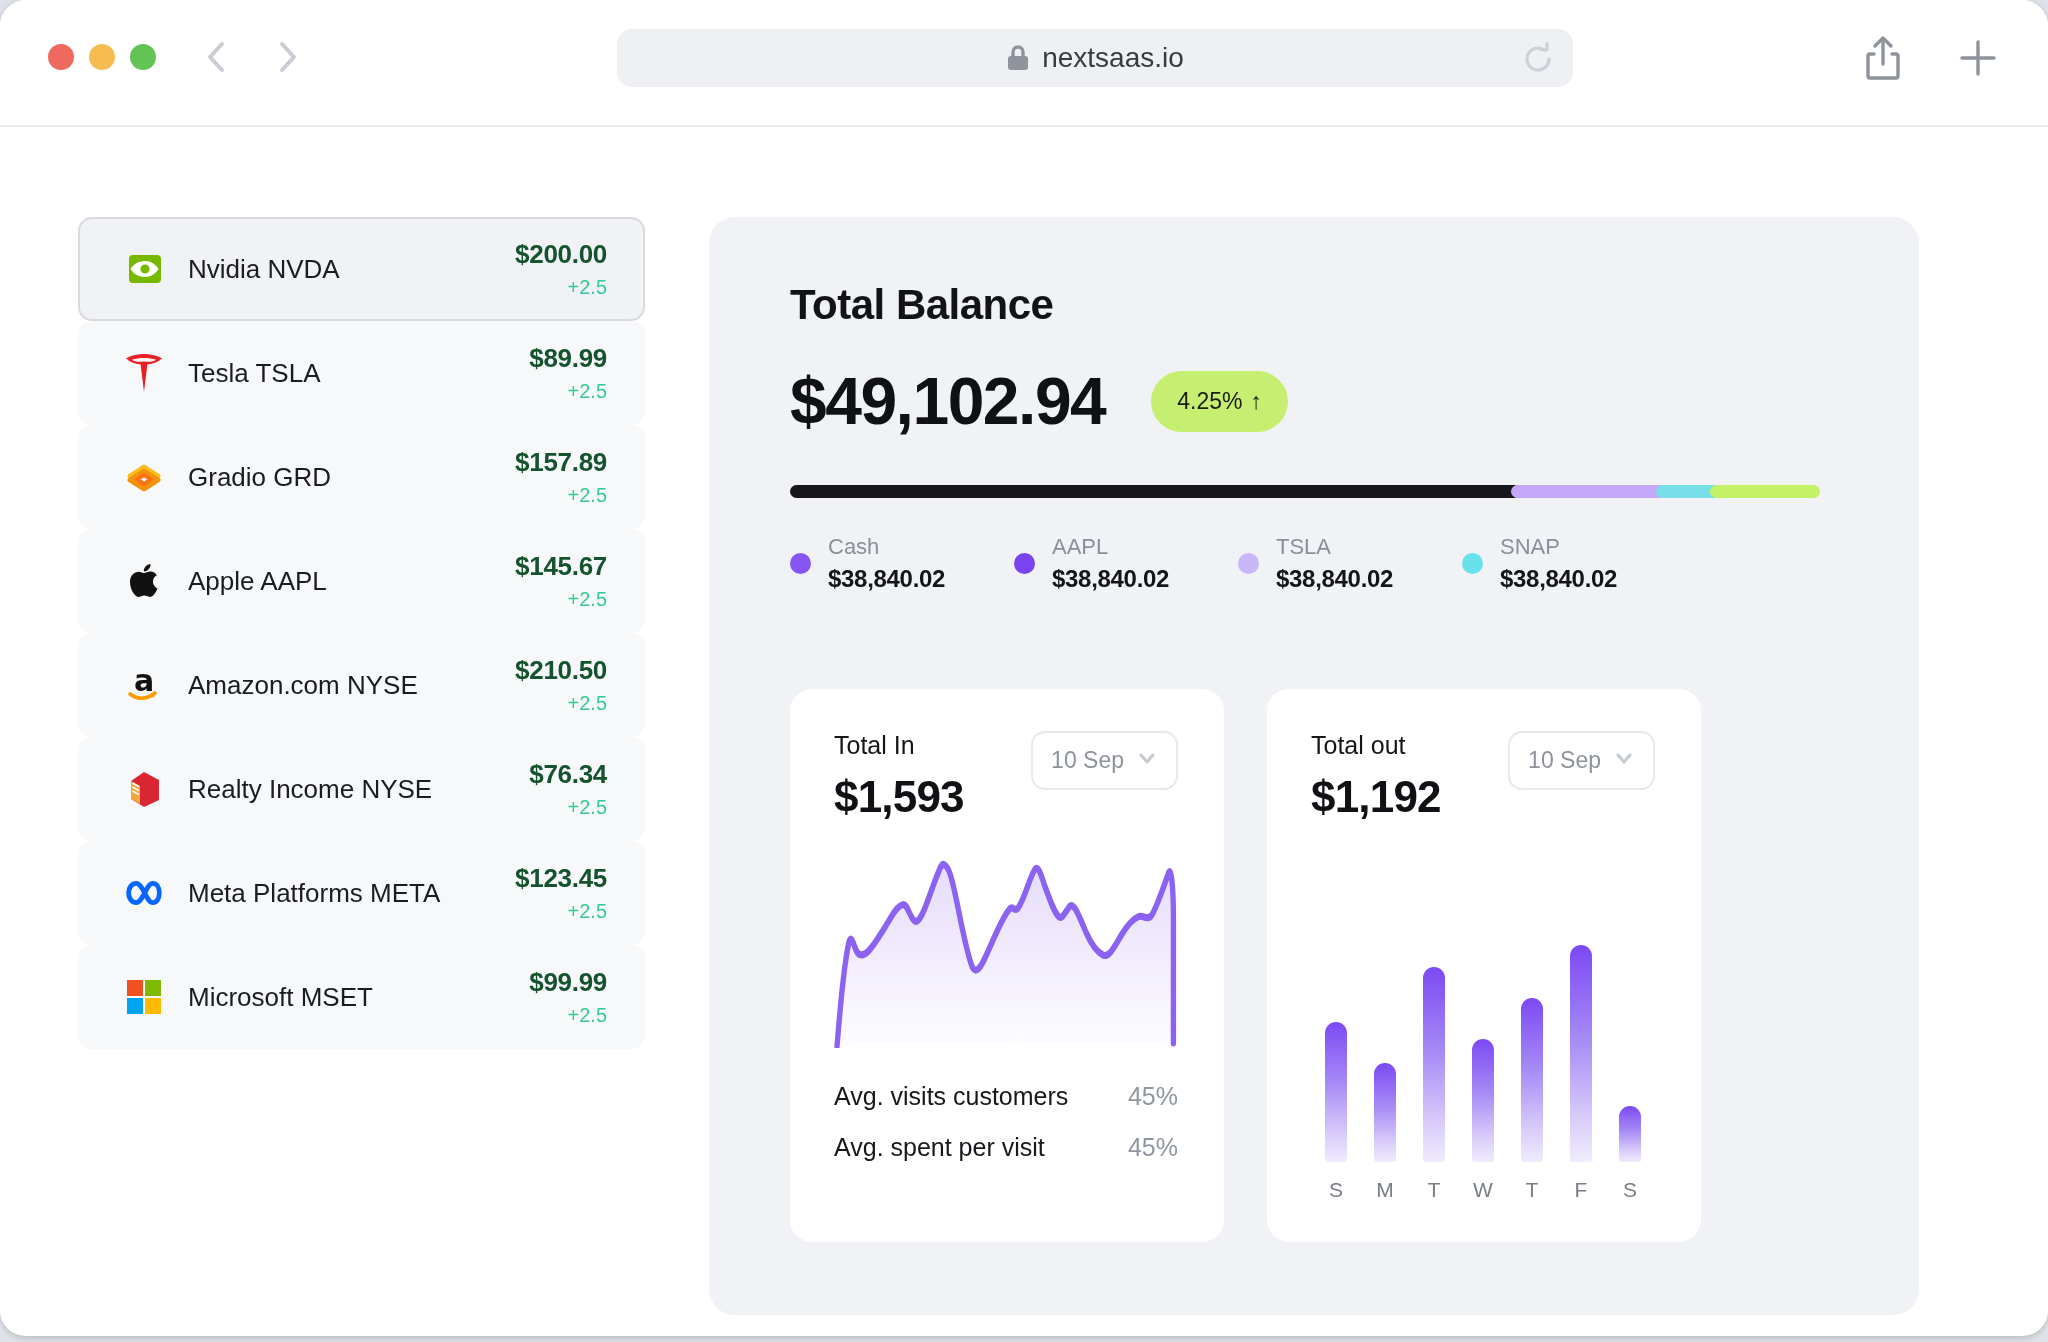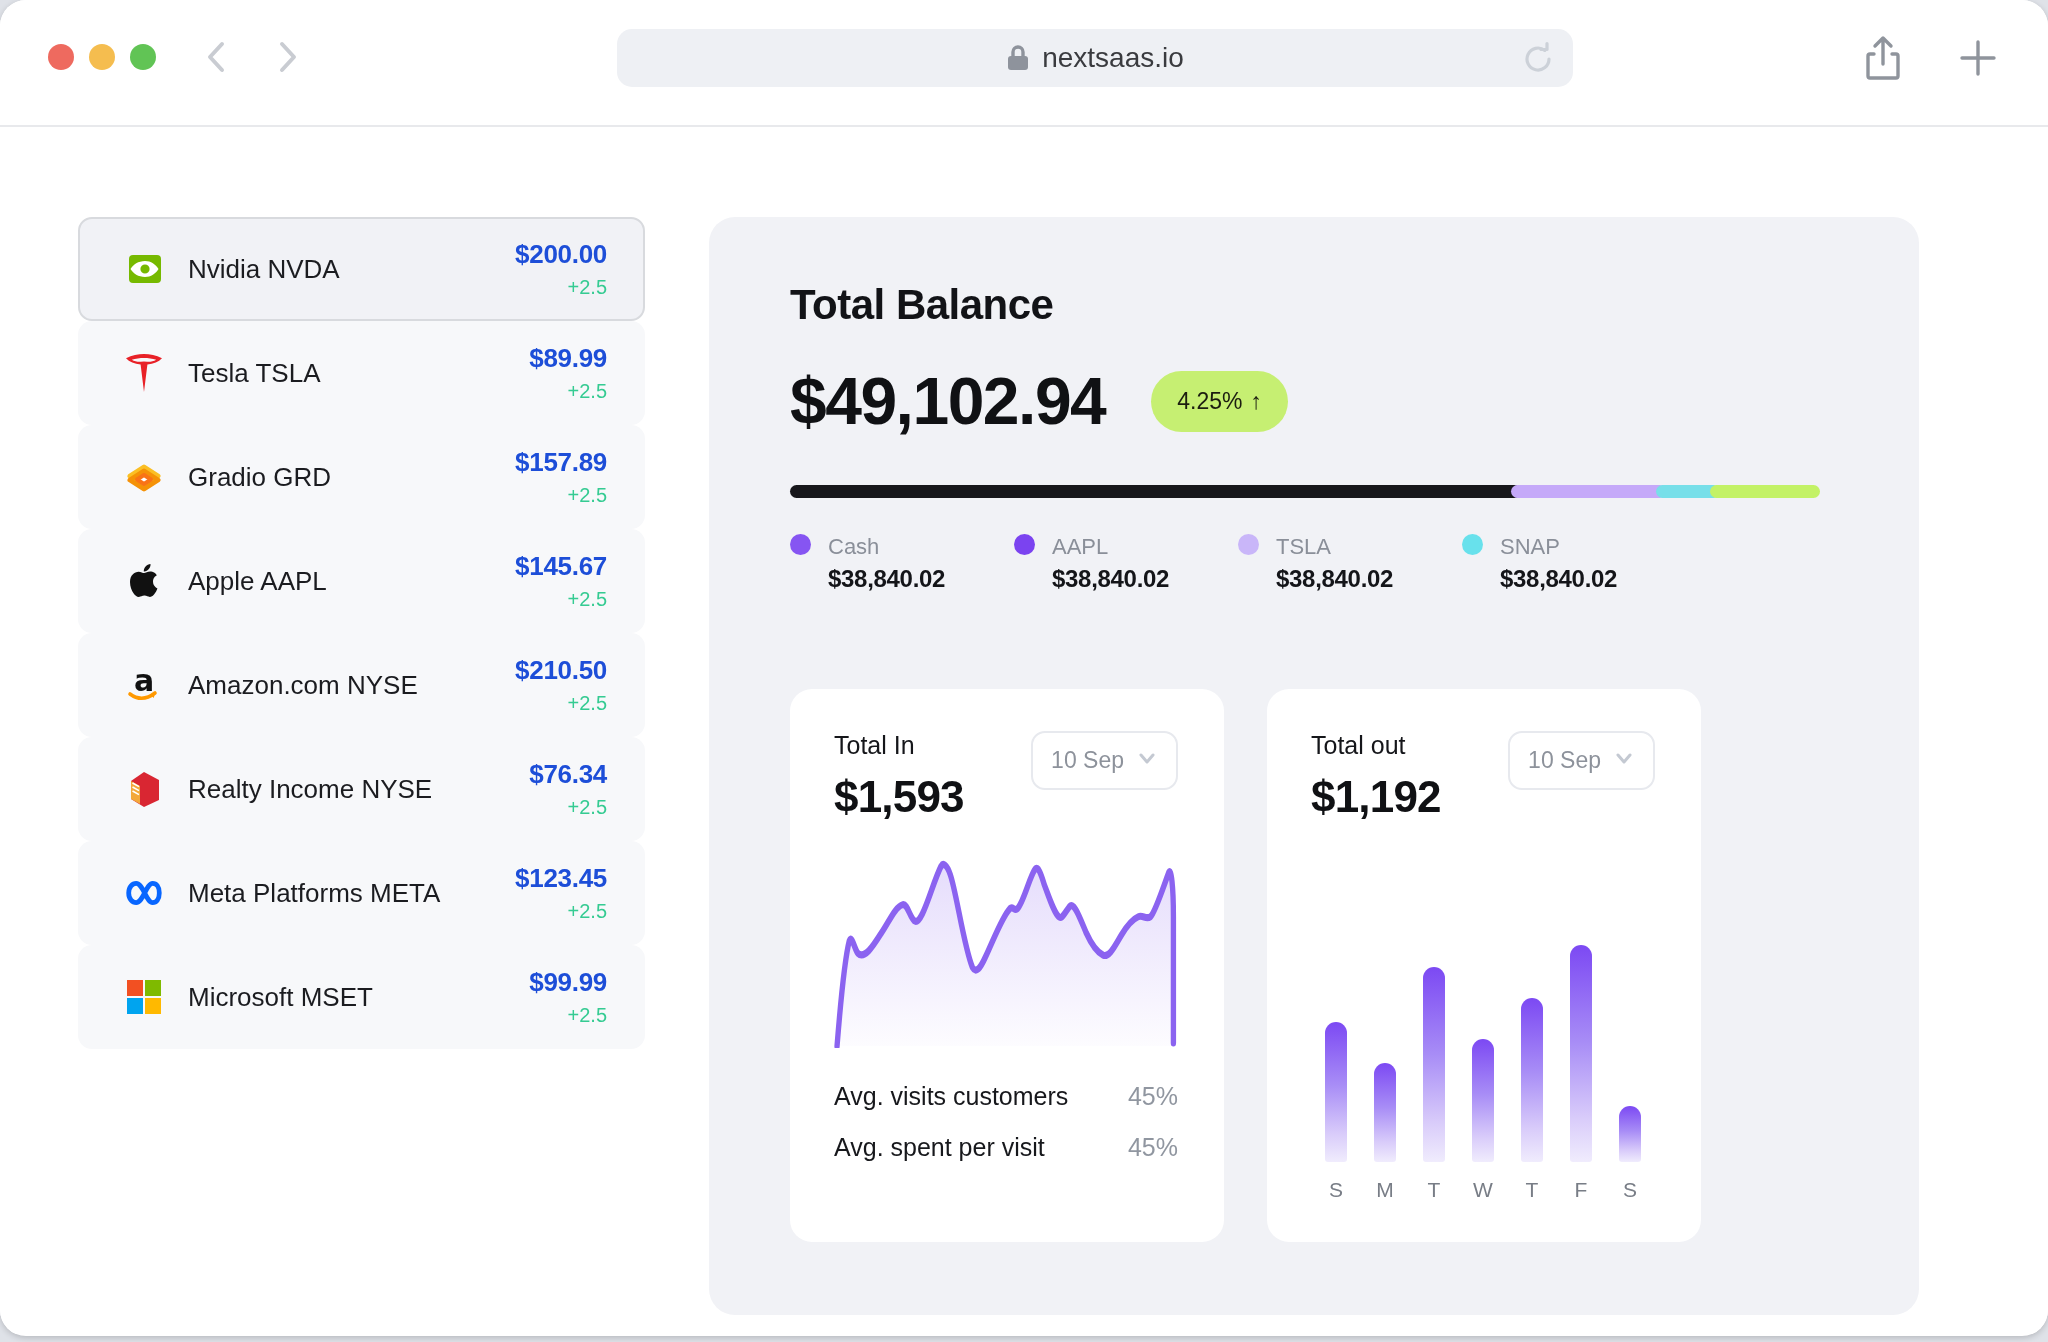--- a/index.html
+++ b/index.html
@@ -22,36 +22,36 @@
   
   .content { position:relative; width:100%; height:1207px; background:#fff; }
 
   
   .stock-list { position:absolute; left:78px; top:90px; width:567px; display:flex; flex-direction:column; }
   .stock-row { height:104px; background:#f7f8fa; border:2px solid transparent; border-radius:14px; display:flex; align-items:center; padding:0 36px 0 42px; cursor:pointer; }
   .stock-row.selected { background:#f1f2f6; border-color:#d8dade; }
   .stock-logo { width:44px; height:44px; flex:0 0 44px; display:flex; align-items:center; justify-content:center; }
   .stock-name { margin-left:22px; font-size:26px; color:#1b1c20; }
   .stock-right { margin-left:auto; text-align:right; }
-  .stock-price { font-size:26px; font-weight:700; color:#1d4ed8; letter-spacing:-.3px; }
+  .stock-price { font-size:26px; font-weight:700; color:#14532d; letter-spacing:-.3px; }
   .stock-change { font-size:20px; color:#35cb92; margin-top:6px; }
 
   
   .balance-panel { position:absolute; left:709px; top:90px; width:1210px; height:1098px; background:#f1f2f6; border-radius:26px; padding:64px 70px 0 81px; }
   .balance-title { font-size:42px; font-weight:700; color:#121317; letter-spacing:-.5px; }
   .balance-row { display:flex; align-items:center; margin-top:34px; }
   .balance-amount { font-size:66px; font-weight:600; color:#101114; letter-spacing:-1.5px; }
   .badge { margin-left:46px; background:#c6ef72; border-radius:999px; padding:17px 26px; font-size:23px; color:#1c1d10; display:flex; align-items:center; gap:8px; }
 
   .alloc-bar { margin-top:46px; width:1060px; height:13px; display:flex; }
   .alloc-bar .seg { height:13px; border-radius:8px; }
   .alloc-bar .seg + .seg { margin-left:-10px; }
 
   .legend { margin-top:36px; display:flex; }
-  .legend-item { width:224px; display:flex; gap:17px; }
+  .legend-item { width:224px; display:flex; align-items:center; gap:17px; }
   .legend-dot { width:21px; height:21px; border-radius:50%; flex:0 0 21px; }
   .legend-label { font-size:22px; color:#8a8f99; }
   .legend-value { font-size:24px; font-weight:700; color:#141519; margin-top:5px; letter-spacing:-.3px; }
 
   .cards { margin-top:96px; display:flex; gap:43px; }
   .card { width:434px; height:553px; background:#fff; border-radius:22px; padding:42px 46px 40px 44px; display:flex; flex-direction:column; }
   .card-head { display:flex; align-items:flex-start; }
   .card-title { font-size:25px; color:#15161a; }
   .card-amount { font-size:44px; font-weight:700; color:#101114; margin-top:12px; letter-spacing:-.8px; }
   .dropdown { margin-left:auto; border:2px solid #e7e9ee; border-radius:14px; padding:14px 18px; display:flex; align-items:flex-start; gap:12px; font-size:23px; color:#8d929b; cursor:pointer; background:#fff; }

